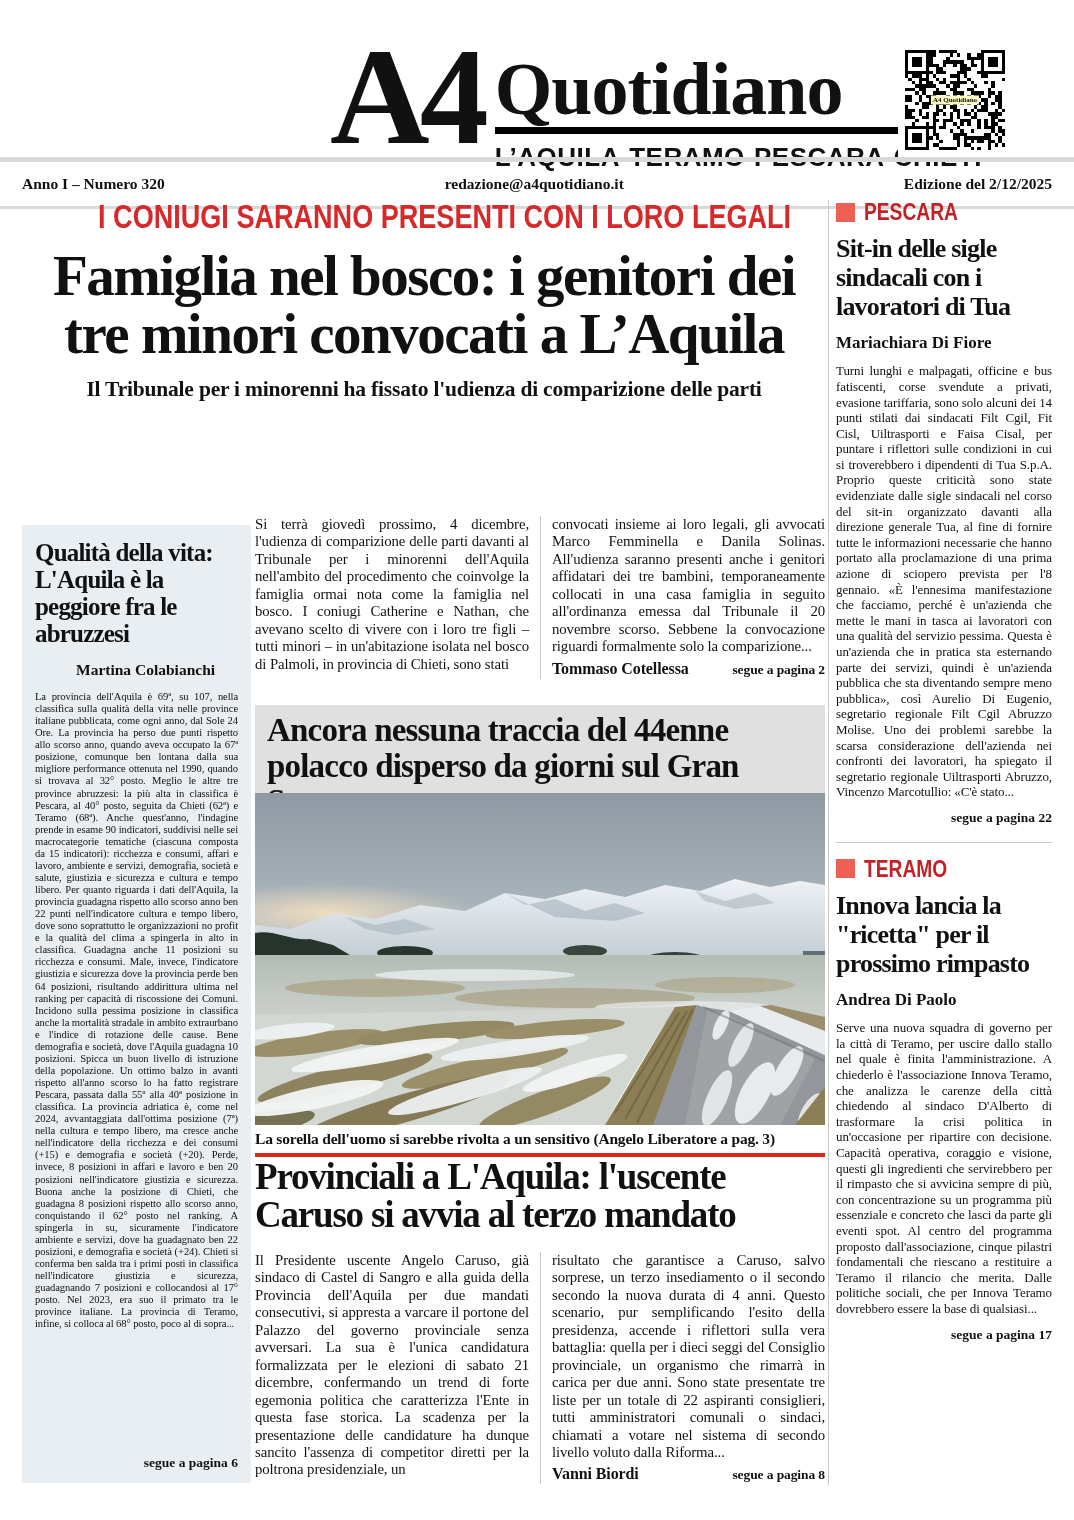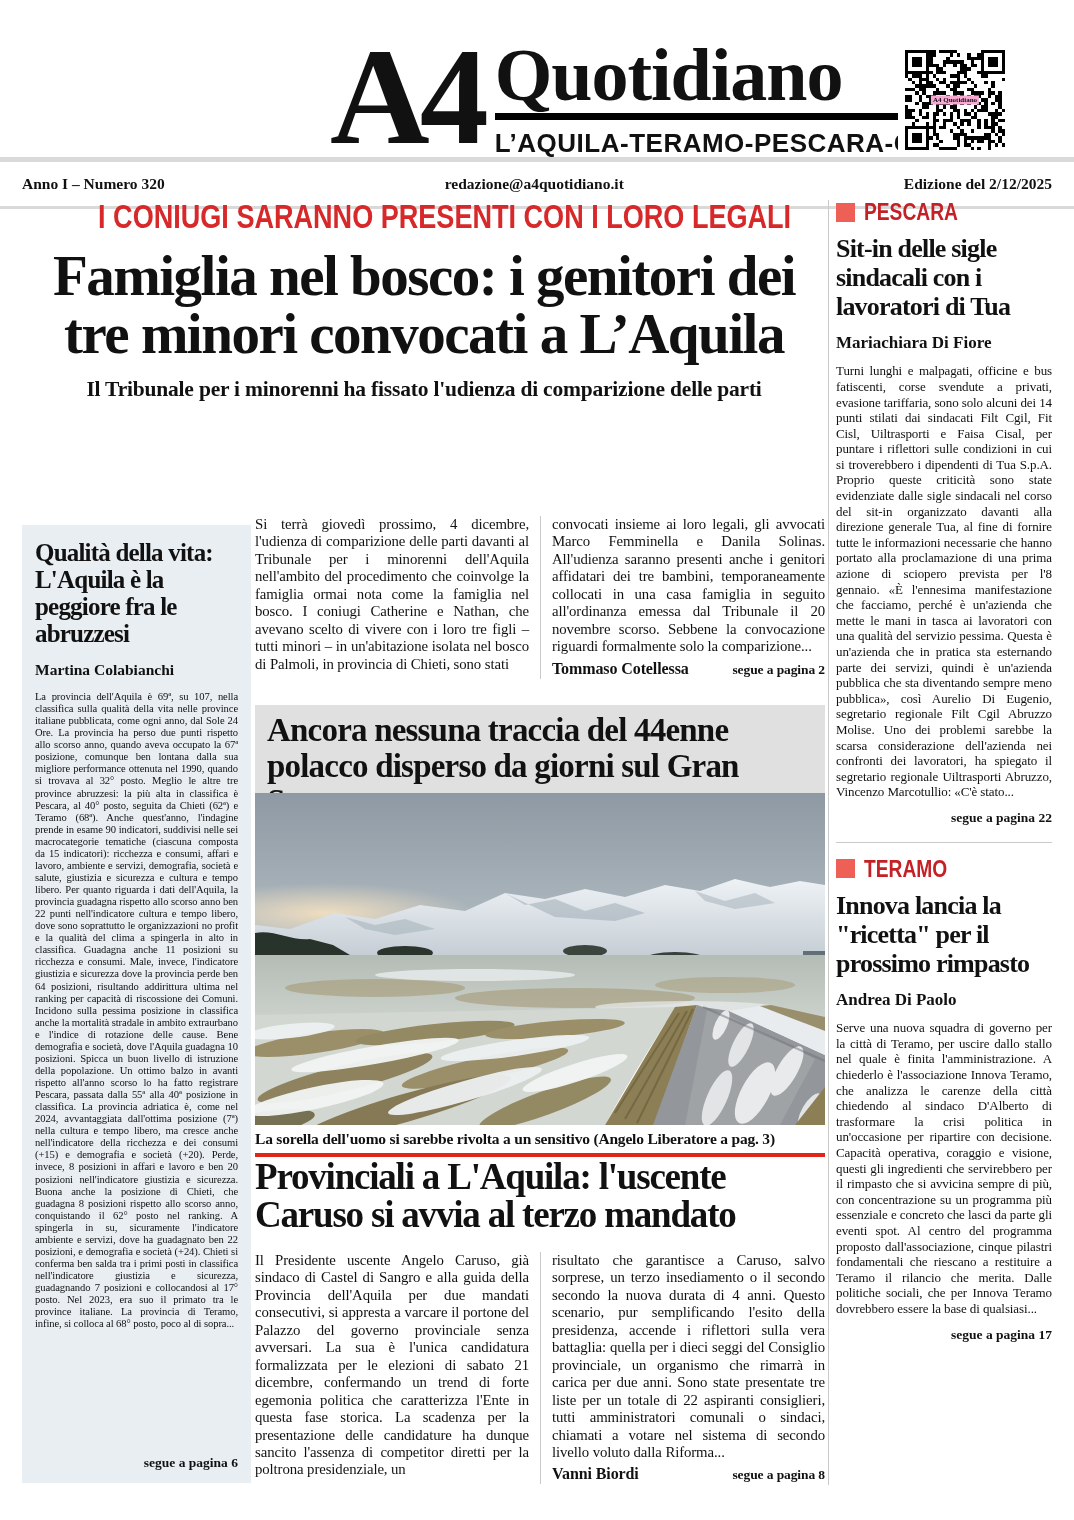--- a/index.html
+++ b/index.html
@@ -9,32 +9,32 @@
     background:#fff; overflow:hidden;
     font-family:"Liberation Serif", serif; color:#111;
   }
   
   .masthead { position:absolute; left:0; top:17px; width:100%; height:158px; }
   .logo-group { position:absolute; left:330px; top:18px; display:flex; align-items:flex-start; }
   .logo-a4 {
     font-size:138px; line-height:0.9; font-weight:700; letter-spacing:-10px;
     font-family:"Liberation Serif", serif; padding-right:16px;
   }
-  .logo-right { display:flex; flex-direction:column; margin-top:6px; }
+  .logo-right { display:flex; flex-direction:column; margin-top:20px; }
   .logo-name { font-size:74px; line-height:0.92; font-weight:700; letter-spacing:-1px; }
   .logo-rule { height:7px; background:#000; margin-top:4px; width:100%; }
   .logo-subtitle {
     margin-top:8px; font-family:"Liberation Sans", sans-serif; font-weight:700;
     font-size:26px; letter-spacing:0.5px; white-space:nowrap;
   }
   .qr-box { position:absolute; right:62px; top:26px; width:114px; height:114px; background:#fff; }
   .qr-box svg { display:block; }
   .qr-label {
     position:absolute; left:50%; top:50%; transform:translate(-50%,-50%);
-    background:#f9a8d4; font-family:"Liberation Serif", serif; font-weight:700;
+    background:#fef9c3; font-family:"Liberation Serif", serif; font-weight:700;
     font-size:7px; padding:1px 2px; white-space:nowrap; line-height:1;text-align:center;
   }
   
   .infobar {
     position:absolute; left:0; top:157px; width:100%; height:52px;
     border-top:5px solid #d9d9d9; border-bottom:3px solid #d9d9d9;
     display:flex; align-items:center; justify-content:space-between;
     padding:0 22px; font-weight:700; font-size:15.5px;
   }
   
@@ -57,21 +57,21 @@
   .byline-row { display:flex; justify-content:space-between; align-items:baseline; margin-top:4px; }
   .byline-row .author { font-weight:700; font-size:16px; }
   .seg { font-weight:700; font-size:13.5px; text-align:right; }
   
   .left-article {
     position:absolute; left:22px; top:525px; width:229px; height:958px;
     background:#e9eef2; padding:14px 13px 12px 13px;
     display:flex; flex-direction:column;
   }
   .left-article .hl { font-size:25px; line-height:1.08; font-weight:700; letter-spacing:-0.8px; }
-  .left-article .author { font-weight:700; font-size:15.5px; margin-top:14px; }
+  .left-article .author { font-weight:700; font-size:15.5px; margin-top:14px;margin-left:41px; }
   .left-article .body {
     margin-top:12px; flex:1; overflow:hidden;
     text-align:justify; font-size:10.6px; line-height:1.14; letter-spacing:-0.1px;
   }
   .left-article .seg { margin-top:21px; }
   
   .grey-head {
     position:absolute; left:255px; top:705px; width:570px;
     background:#e0e0e0; padding:8px 12px 10px 12px;
     font-size:33px; line-height:1.08; font-weight:700; letter-spacing:-0.8px;

